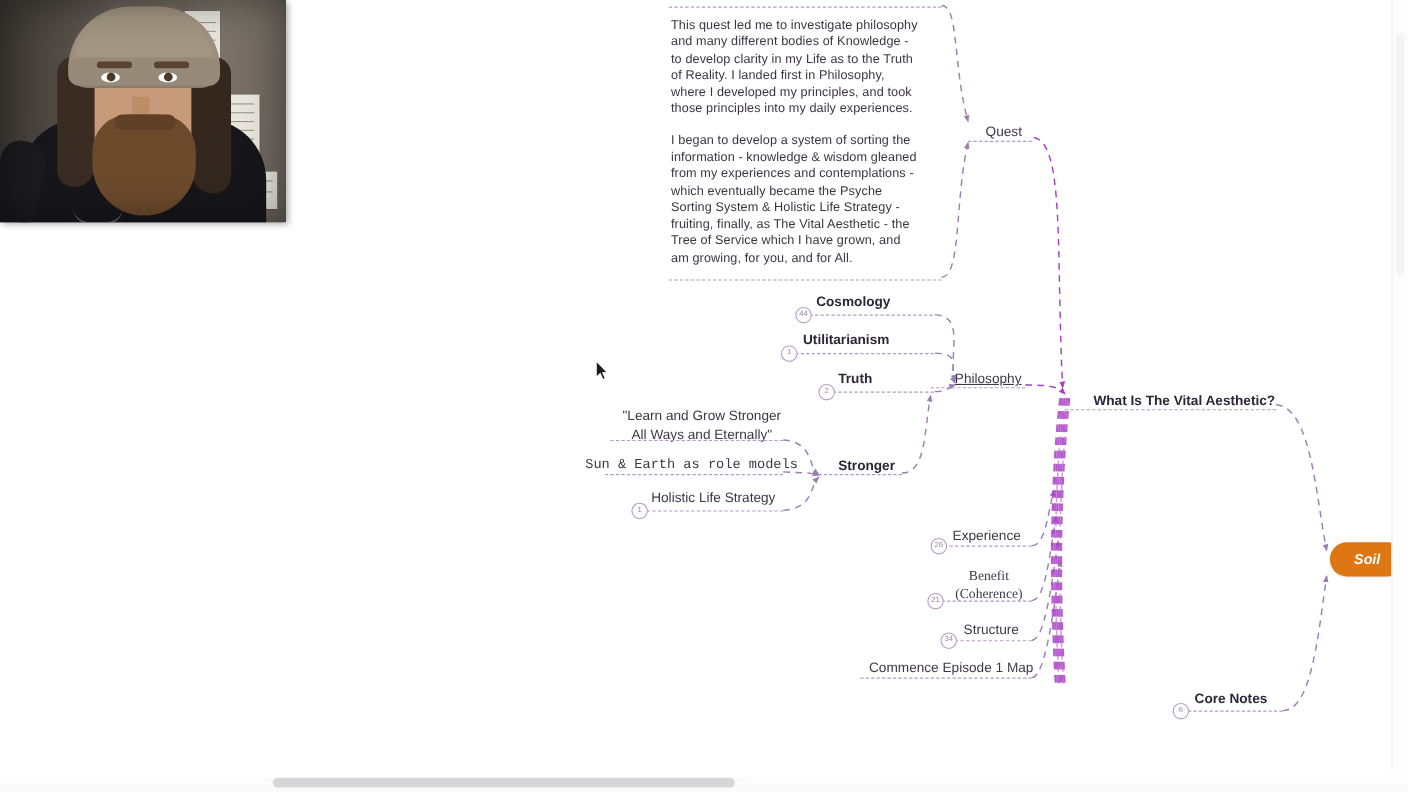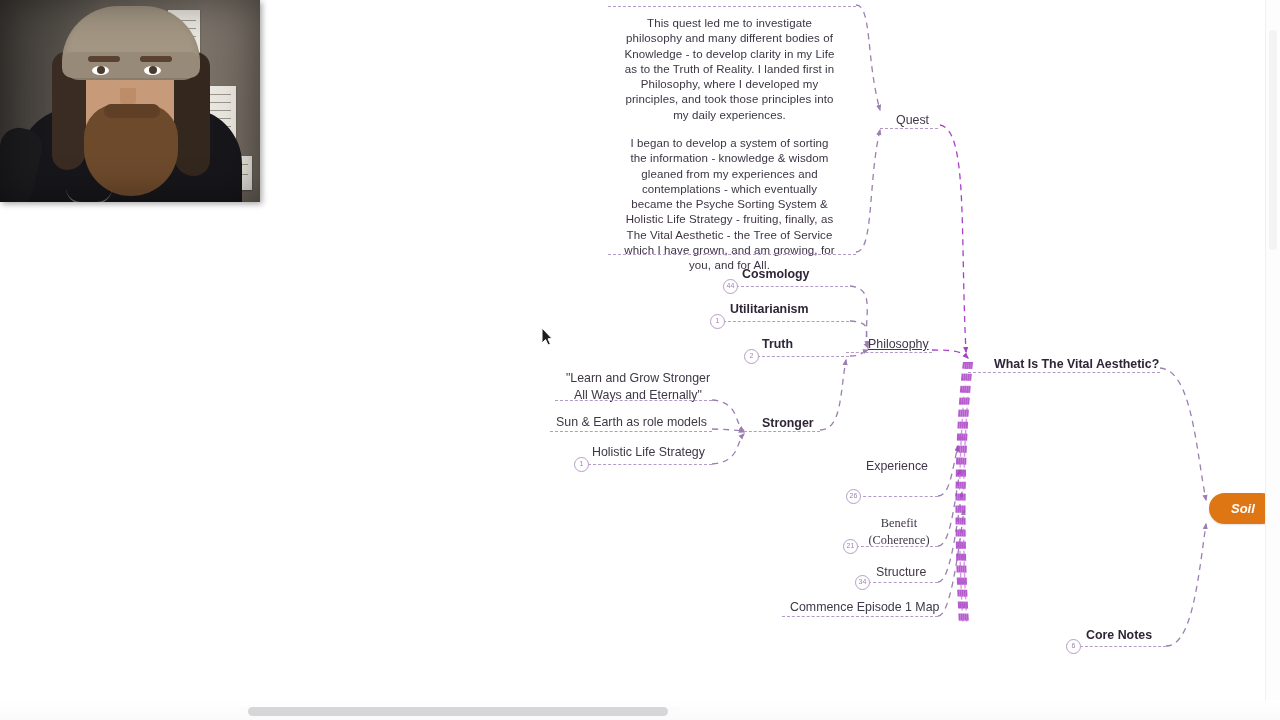--- a/index.html
+++ b/index.html
@@ -41,21 +41,21 @@
     background:#d6d6d8;border-radius:5px;
   }
 
   
   .node{position:absolute;color:#3b3344;line-height:1.33;}
   .node .label{white-space:pre-line;}
 
   .node.paragraph{
     width:228px;font-size:11.5px;color:#3c3443;letter-spacing:.1px;
   }
-  .node.paragraph p{margin:0 0 13px 11px;text-align:center;}
+  .node.paragraph p{margin:0 0 13px 0;}
   .node.paragraph p:last-child{margin-bottom:0;}
 
   .node-underline{
     position:absolute;height:0;border-top:1.4px dashed #b49ac6;
   }
 
   .t-plain{font-size:12.4px;font-weight:400;color:#3f3748;}
   .t-bold{font-size:12.4px;font-weight:700;color:#2e2536;}
 
   .badge{
@@ -212,42 +212,42 @@
     <span class="label">Philosophy</span>
   </div>
   <div class="node-underline" style="left:846px;top:352px;width:86px;"></div>
 
   <div class="node t-plain" style="left:563px;top:370px;width:150px;text-align:center;">
     <span class="label">"Learn and Grow Stronger
 All Ways and Eternally"</span>
   </div>
   <div class="node-underline" style="left:555px;top:400px;width:157px;"></div>
 
-  <div class="node t-plain" style="left:556px;top:414px;">
+  <div class="node t-plain" style="left:532px;top:414px;font-family:Liberation Mono, monospace;">
     <span class="label">Sun &amp; Earth as role models</span>
   </div>
   <div class="node-underline" style="left:550px;top:431px;width:162px;"></div>
 
   <div class="node t-plain" style="left:592px;top:444px;">
     <span class="label">Holistic Life Strategy</span>
   </div>
   <div class="node-underline" style="left:588px;top:464px;width:124px;"></div>
   <div class="badge" style="left:574px;top:457px;">1</div>
 
   <div class="node t-bold" style="left:762px;top:415px;">
     <span class="label">Stronger</span>
   </div>
   <div class="node-underline" style="left:744px;top:431px;width:76px;"></div>
 
   <div class="node t-bold" style="left:994px;top:356px;">
     <span class="label">What Is The Vital Aesthetic?</span>
   </div>
   <div class="node-underline" style="left:968px;top:372px;width:192px;"></div>
 
-  <div class="node t-plain" style="left:866px;top:458px;">
+  <div class="node t-plain" style="left:866px;top:479px;">
     <span class="label">Experience</span>
   </div>
   <div class="node-underline" style="left:858px;top:496px;width:80px;"></div>
   <div class="badge" style="left:846px;top:489px;">26</div>
 
   <div class="node t-plain" style="left:858px;top:515px;width:82px;text-align:center;font-family:Liberation Serif, serif;">
     <span class="label">Benefit
 (Coherence)</span>
   </div>
   <div class="node-underline" style="left:856px;top:546px;width:82px;"></div>

